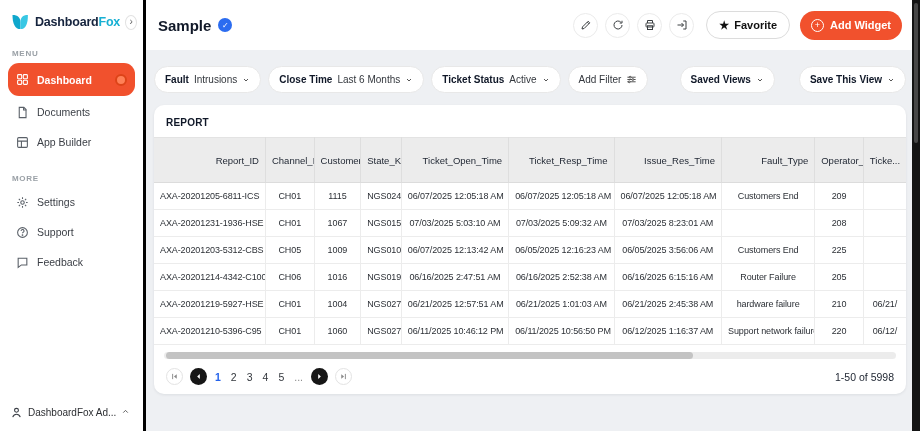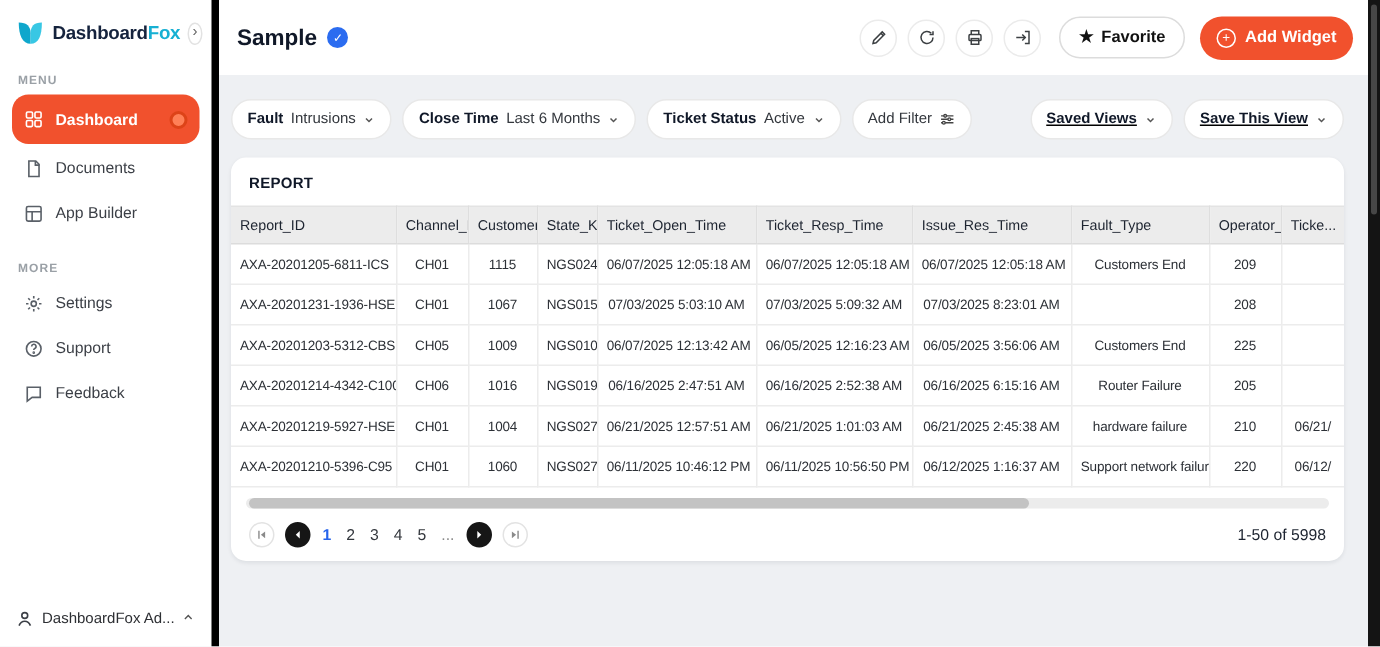--- a/index.html
+++ b/index.html
@@ -1,20 +1,20 @@
 <!DOCTYPE html>
 <html><head>
 <meta charset="utf-8">
 <style>
   * { margin:0; padding:0; box-sizing:border-box; }
   body { font-family:"Liberation Sans", sans-serif; background:#fff; }
   .app { position:relative; width:920px; height:431px; background:#eef0f3; display:flex; overflow:hidden; }
 
   
-  .sidebar { width:146px; background:#fff; border-right:5px solid #000000; display:flex; flex-direction:column; flex-shrink:0; position:relative; z-index:2; }
+  .sidebar { width:146px; background:#fff; border-right:3px solid #000000; display:flex; flex-direction:column; flex-shrink:0; position:relative; z-index:2; }
   .logo-row { display:flex; align-items:center; gap:5px; padding:12px 6px 10px 10px; }
   .logo-mark svg { width:20px; height:20px; display:block; }
   .brand { font-size:12.5px; font-weight:700; color:#15233d; letter-spacing:-0.2px; white-space:nowrap; }
   .brand .fox { color:#17b0d3; }
   .collapse-btn { margin-left:auto; width:15px; height:15px; border-radius:50%; border:1px solid #e2e2e2; background:#fff; display:flex; align-items:center; justify-content:center; font-size:10px; color:#666; cursor:pointer; line-height:1; }
   .section-label { font-size:8px; font-weight:700; color:#9aa0a6; letter-spacing:.7px; padding:7px 12px 4px; }
   .nav-item { display:flex; align-items:center; gap:8px; height:28px; margin:1px 8px; padding:0 8px; border-radius:9px; font-size:10.5px; color:#3b3f46; cursor:pointer; }
   .nav-item svg { width:13px; height:13px; color:#5a6068; flex-shrink:0; }
   .nav-item.active { background:#f1512d; color:#fff; height:33px; font-weight:600; border-radius:11px; }
   .nav-item.active svg { color:#fff; }
@@ -30,32 +30,32 @@
   .page-title { font-size:15px; font-weight:700; color:#101828; }
   .verify-badge { width:14px; height:14px; border-radius:50%; background:#2b6cf0; color:#fff; font-size:8px; display:flex; align-items:center; justify-content:center; }
   .topbar-spacer { flex:1; }
   .icon-btn { width:25px; height:25px; border-radius:50%; border:1px solid #ebebeb; background:#fff; display:flex; align-items:center; justify-content:center; cursor:pointer; }
   .icon-btn svg { width:12px; height:12px; color:#3c4043; }
   .favorite-btn { height:28px; border:1px solid #dcdcdc; border-radius:15px; background:#fff; display:flex; align-items:center; gap:5px; padding:0 12px; font-size:11px; font-weight:700; color:#111; cursor:pointer; margin-left:5px; }
   .star { font-size:11px; line-height:1; }
   .add-widget-btn { height:29px; border:none; border-radius:15px; background:#f1512d; color:#fff; display:flex; align-items:center; gap:6px; padding:0 11px; font-size:11px; font-weight:700; cursor:pointer; margin-left:3px; }
   .plus-circle { width:13px; height:13px; border:1.4px solid #fff; border-radius:50%; display:flex; align-items:center; justify-content:center; font-size:9px; font-weight:400; line-height:1; }
 
-  .content { flex:1; padding:16px 16px 0 8px; display:flex; flex-direction:column; min-width:0; }
+  .content { flex:1; padding:16px 6px 0 8px; display:flex; flex-direction:column; min-width:0; }
   .filterbar { display:flex; align-items:center; gap:7px; }
   .chip { background:#fff; border:1px solid #e8e8e8; border-radius:15px; height:27px; display:flex; align-items:center; gap:5px; padding:0 10px; font-size:10px; color:#33373d; cursor:pointer; white-space:nowrap; }
   .chip .chip-label { font-weight:700; color:#101828; }
   .chev svg { width:8px; height:8px; color:#555; display:block; }
   .sliders svg { width:11px; height:11px; color:#444; display:block; }
-  .filterbar-right { margin-left:auto; display:flex; gap:7px;text-decoration:underline; }
+  .filterbar-right { margin-left:auto; display:flex; gap:24px; }
 
   .card { margin-top:12px; background:#fff; border-radius:10px; box-shadow:0 1px 3px rgba(16,24,40,.08); padding:9px 0 6px; display:flex; flex-direction:column; }
   .report-title { font-size:10px; font-weight:700; color:#101828; letter-spacing:.2px; padding:3px 12px 9px; }
   table { border-collapse:collapse; table-layout:fixed; width:100%; }
-  th { background:#ececec; font-size:9.5px; font-weight:400; color:#1d2430; text-align:left; height:25px; padding:0 6px; border-right:1px solid #dedede; border-top:1px solid #e3e3e3; border-bottom:1px solid #dcdcdc; white-space:nowrap; overflow:hidden; }
+  th { background:#ececec; font-size:9.5px; font-weight:400; color:#1d2430; text-align:right; height:45px; padding:0 6px; border-right:1px solid #dedede; border-top:1px solid #e3e3e3; border-bottom:1px solid #dcdcdc; white-space:nowrap; overflow:hidden; }
   td { font-size:9px; color:#2c3036; height:27px; padding:0 6px; border-right:1px solid #ececec; border-bottom:1px solid #ececec; white-space:nowrap; overflow:hidden; letter-spacing:-0.1px;text-align:center; }
   th:last-child, td:last-child { border-right:none; }
 
   .hscroll { margin:7px 10px 0; height:7px; border-radius:4px; background:#ececec; position:relative; }
   .hscroll-thumb { position:absolute; left:2px; top:0; height:7px; width:72%; border-radius:4px; background:#c3c3c3; cursor:grab; }
 
   .pager { display:flex; align-items:center; gap:7px; padding:9px 12px 3px; }
   .pg-circle { width:17px; height:17px; border-radius:50%; display:flex; align-items:center; justify-content:center; cursor:pointer; flex-shrink:0; }
   .pg-end { border:1px solid #e3e3e3; background:#fff; color:#8a8a8a; }
   .pg-nav { background:#161616; color:#fff; }

